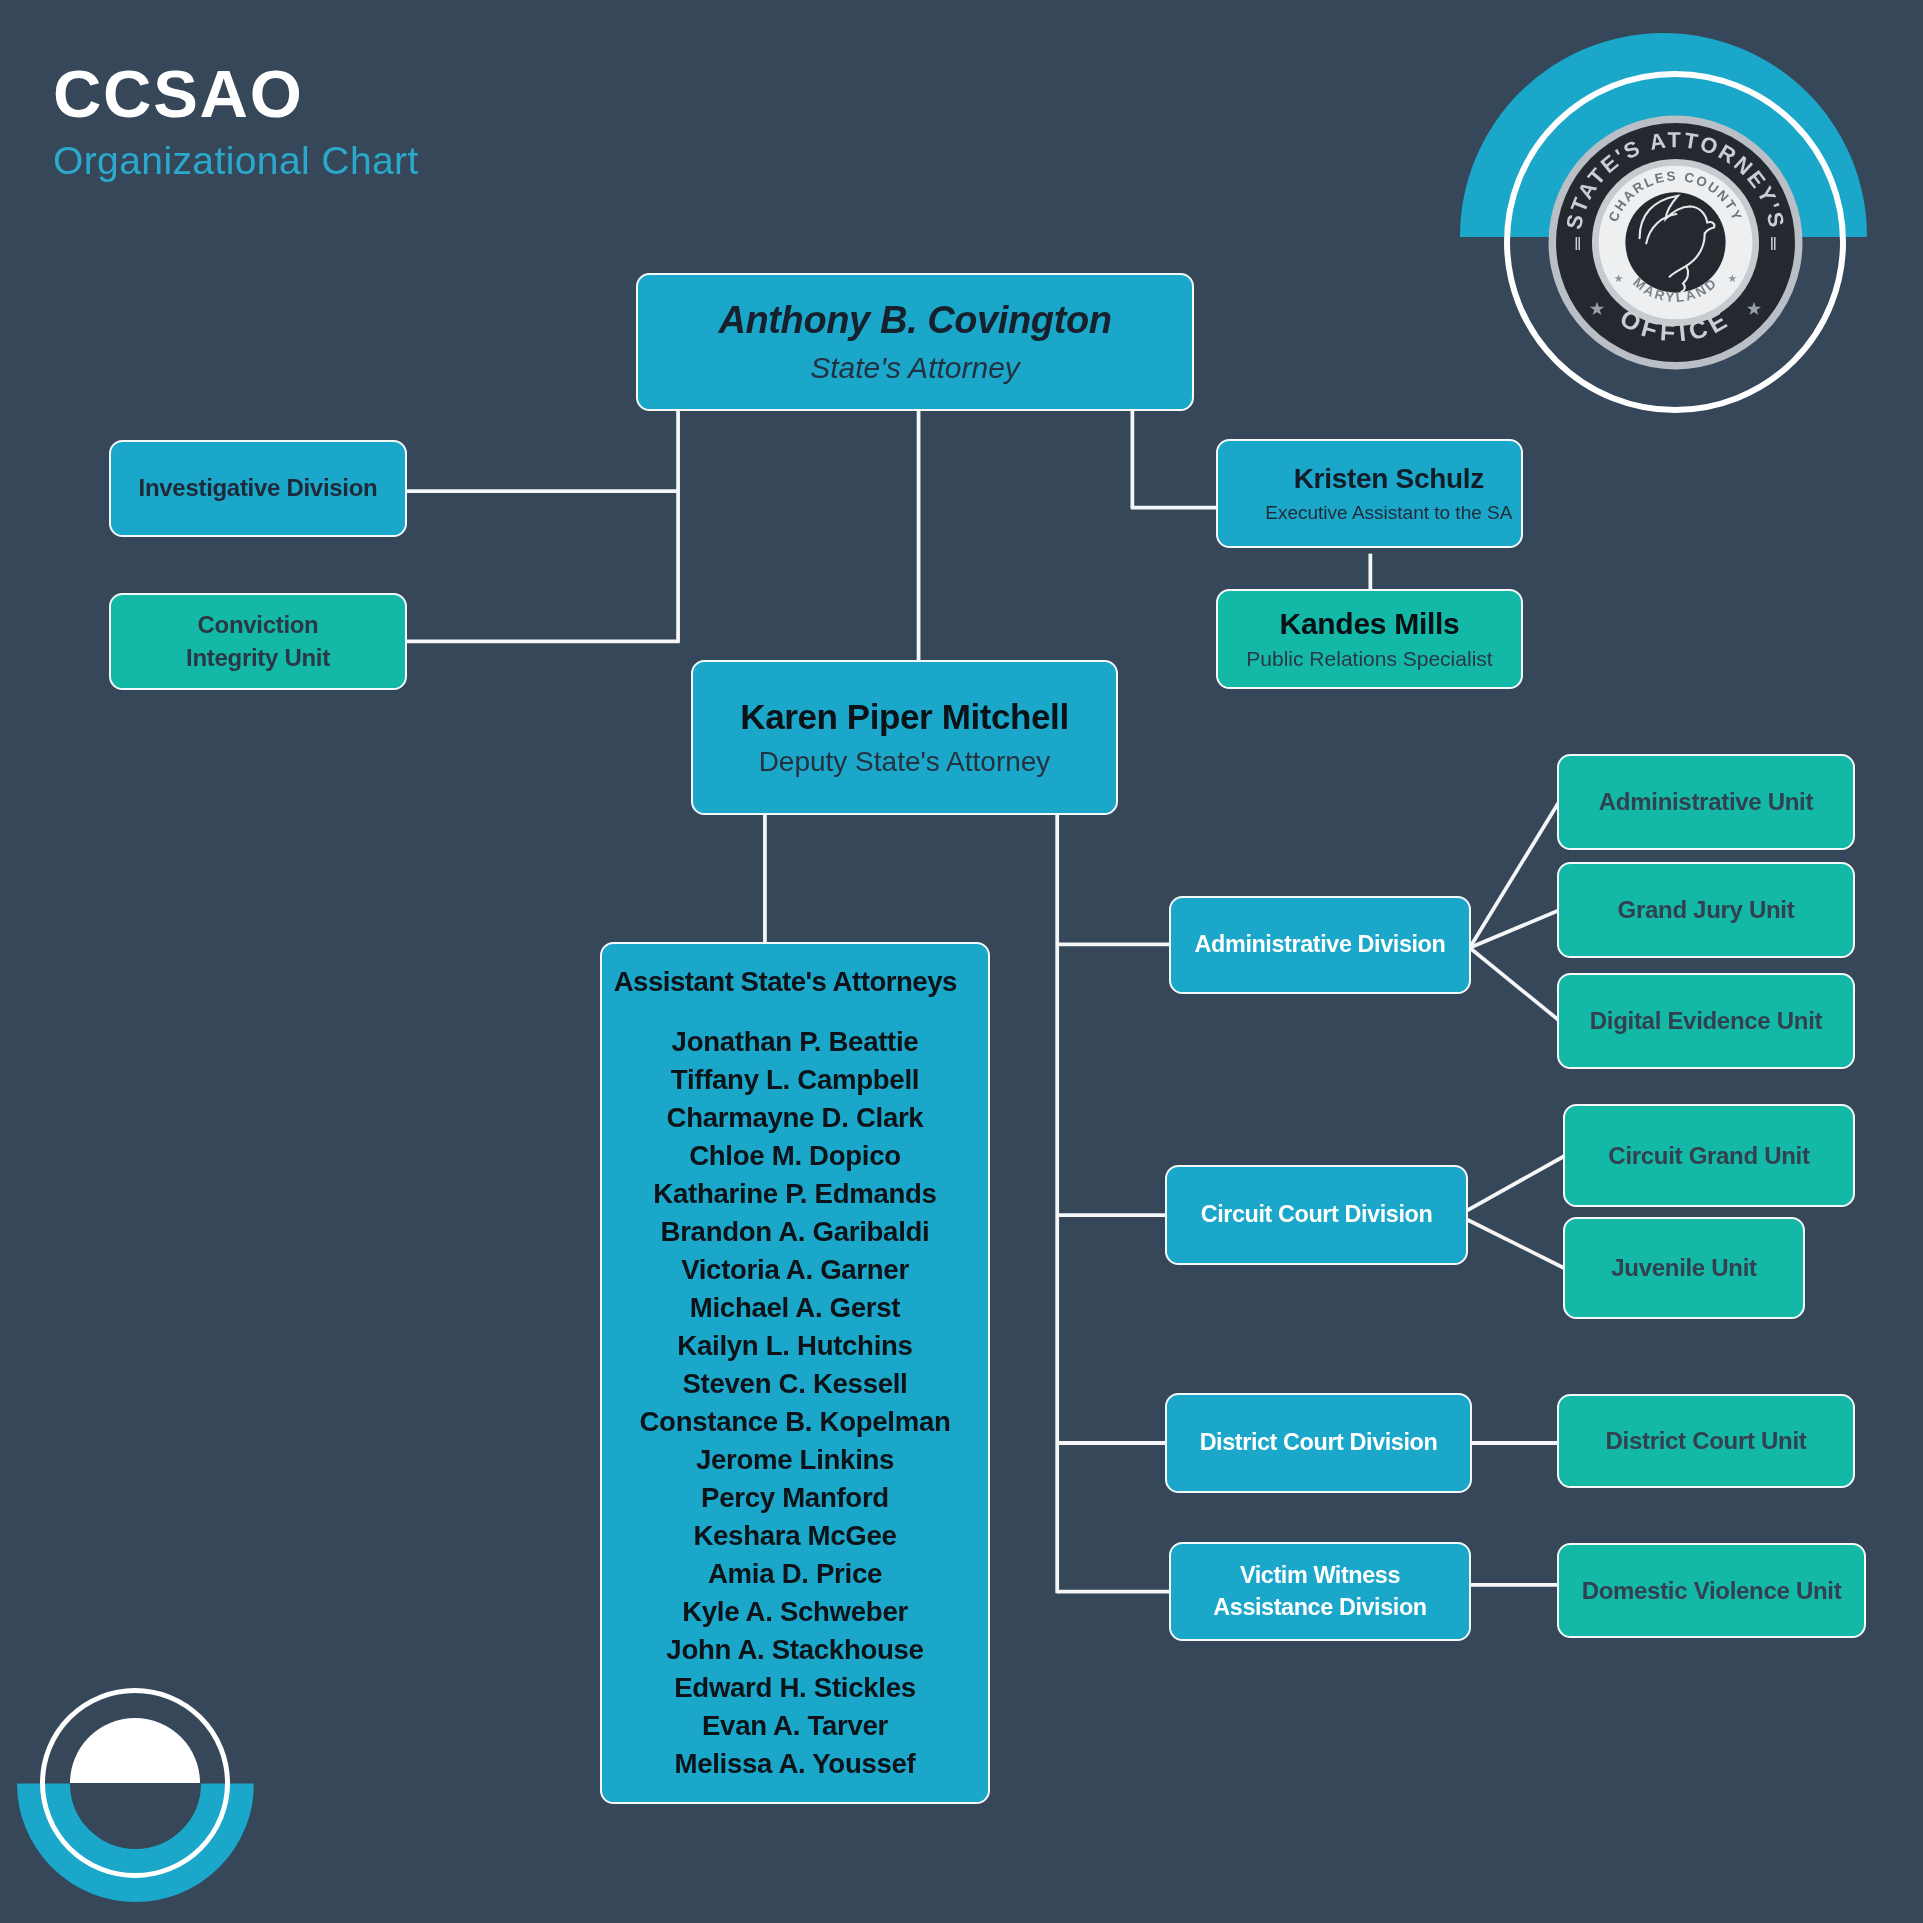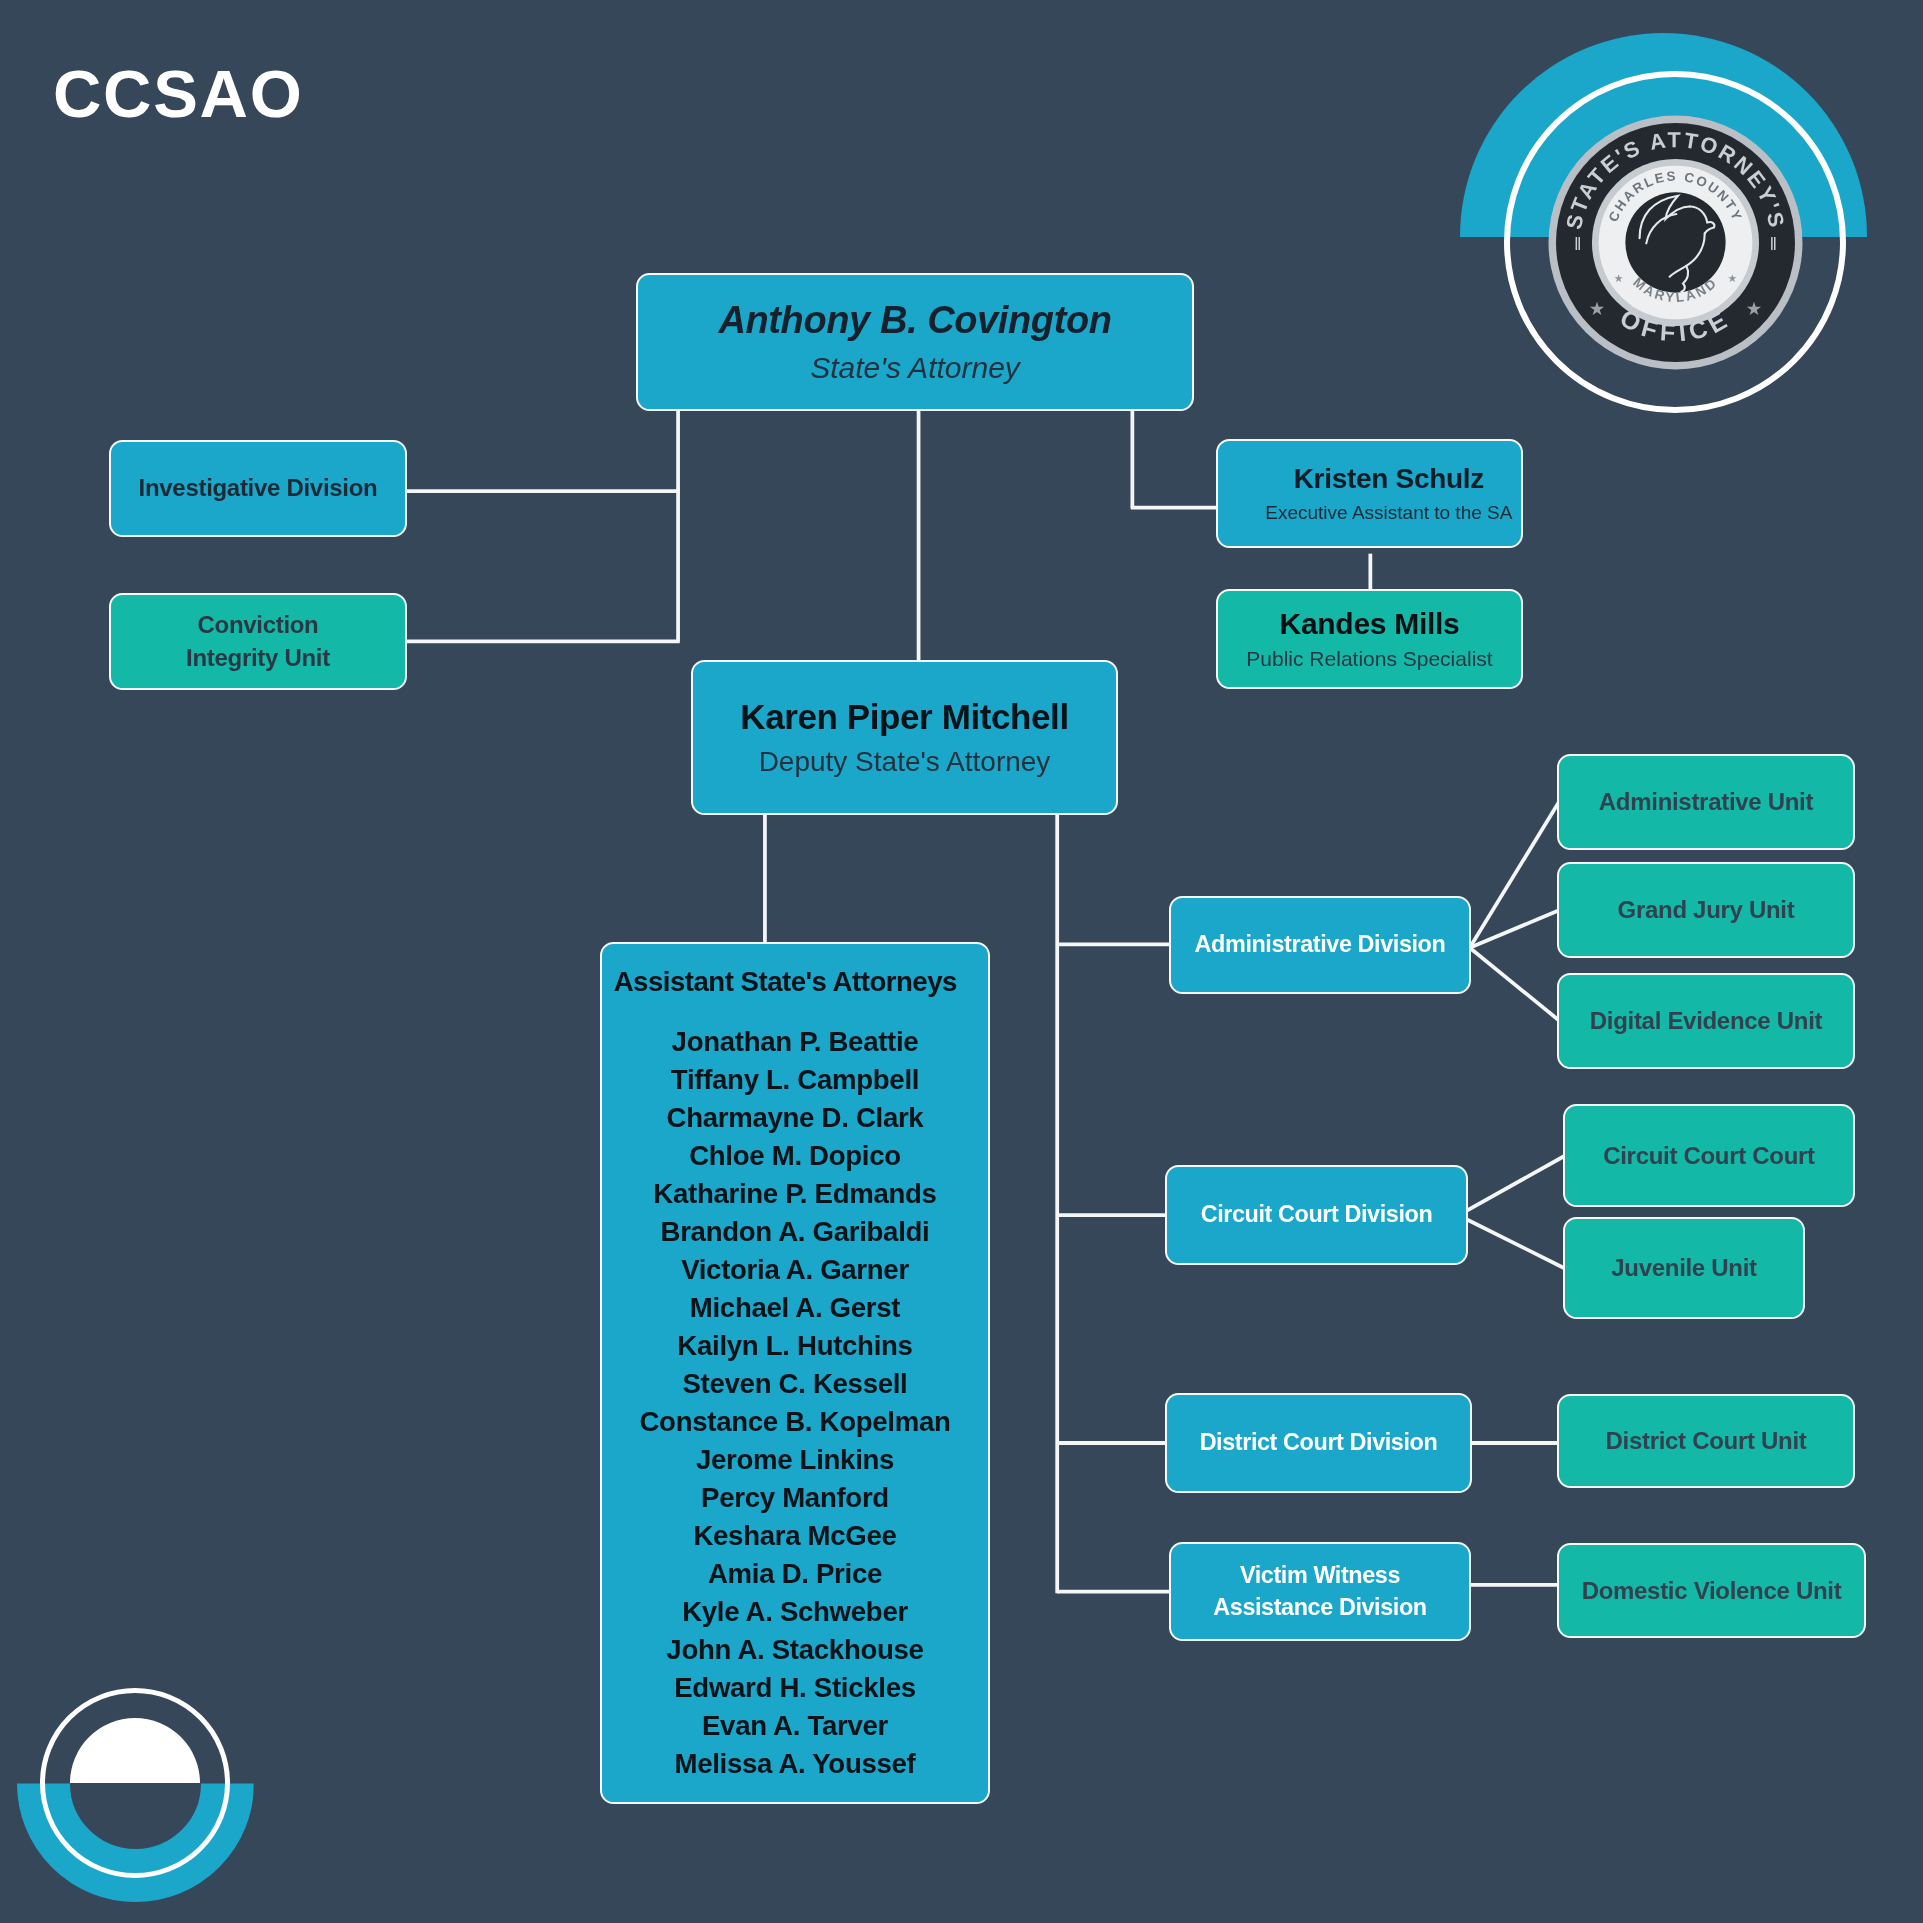--- a/index.html
+++ b/index.html
@@ -97,20 +97,21 @@
     <path d="M 168 183 C 172 191 170 199 164 204 C 168 208 166 213 162 214"></path>
   </g>
 </svg>
 
 <div class="deco annulus-bl"></div>
 <div class="deco ring-bl"></div>
 <div class="deco semi-bl"></div>
 
 <div class="abs brand">
   <div class="brand-name">CCSAO</div>
+  <div class="brand-sub">Organizational Chart</div>
 </div>
 
 <svg class="wires" width="1924" height="1924" viewBox="0 0 2304 2304">
   <g stroke="#F4F6F7" stroke-width="4.5">
     <line x1="812" y1="492" x2="812" y2="768"></line>
     <line x1="487" y1="588" x2="814" y2="588"></line>
     <line x1="487" y1="768" x2="814" y2="768"></line>
     <line x1="1100" y1="492" x2="1100" y2="794"></line>
     <line x1="1356" y1="492" x2="1356" y2="608"></line>
     <line x1="1354" y1="608" x2="1459" y2="608"></line>
@@ -203,21 +204,21 @@
 <div class="box light" style="left:1557px;top:754px;width:298px;height:96px;">
   <div class="lbl-unit">Administrative Unit</div>
 </div>
 <div class="box light" style="left:1557px;top:862px;width:298px;height:96px;">
   <div class="lbl-unit">Grand Jury Unit</div>
 </div>
 <div class="box light" style="left:1557px;top:973px;width:298px;height:96px;">
   <div class="lbl-unit">Digital Evidence Unit</div>
 </div>
 <div class="box light" style="left:1563px;top:1104px;width:292px;height:103px;">
-  <div class="lbl-unit">Circuit Court Court</div>
+  <div class="lbl-unit">Circuit Grand Unit</div>
 </div>
 <div class="box light" style="left:1563px;top:1217px;width:242px;height:102px;">
   <div class="lbl-unit">Juvenile Unit</div>
 </div>
 <div class="box light" style="left:1557px;top:1394px;width:298px;height:94px;">
   <div class="lbl-unit">District Court Unit</div>
 </div>
 <div class="box light" style="left:1557px;top:1543px;width:309px;height:95px;">
   <div class="lbl-unit">Domestic Violence Unit</div>
 </div>

